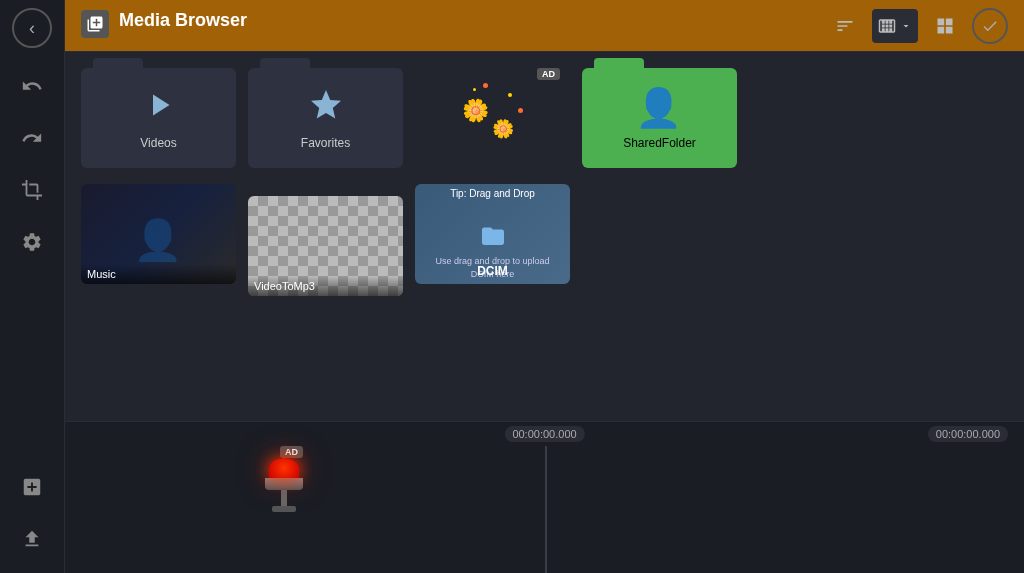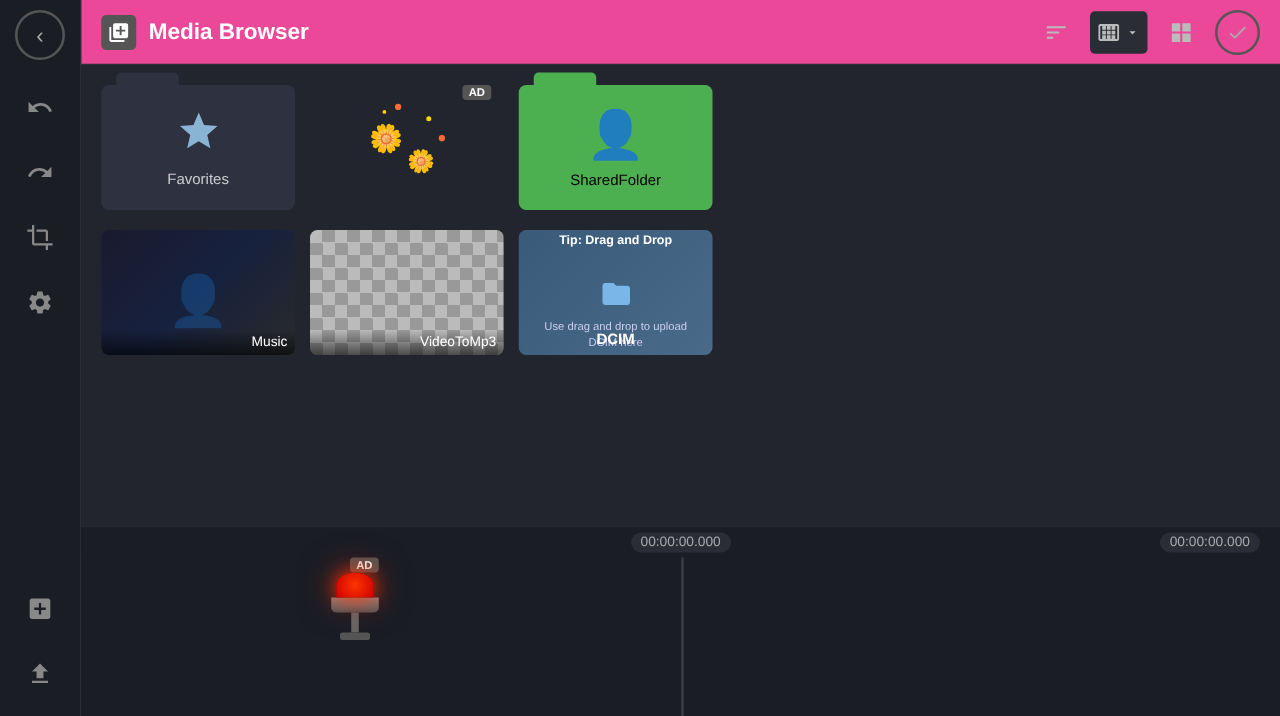--- a/index.html
+++ b/index.html
@@ -61,23 +61,22 @@
       flex: 1;
       display: flex;
       flex-direction: column;
       background: #22252e;
       overflow: hidden;
     }
 
     
     .header {
       display: flex;
-      align-items: center;
       padding: 10px 16px;
-      background: #ec4899;
+      background: #a16207;
       border-bottom: 1px solid #2a2d35;
       height: 52px;
     }
 
     .header-title-icon {
       width: 28px;
       height: 28px;
       background: #555;
       border-radius: 4px;
       display: flex;
@@ -234,21 +233,21 @@
     }
 
     .media-tile-label {
       position: relative;
       z-index: 1;
       color: #fff;
       font-size: 11px;
       padding: 4px 6px;
       width: 100%;
       background: linear-gradient(transparent, rgba(0,0,0,0.6));
-      text-align: right;
+      text-align: left;
     }
 
     
     .music-bg {
       background: linear-gradient(135deg, #1a1a2e 0%, #16213e 50%, #2a2a2a 100%);
     }
 
     
     .dcim-tile {
       width: 155px;
@@ -487,20 +486,28 @@
             <path d="M9 16.17L4.83 12l-1.42 1.41L9 19 21 7l-1.41-1.41z"></path>
           </svg>
       </div>
     </div>
   </div>
 
   <div class="browser-content">
     <div class="folders-grid">
 
 
+      <div class="folder-card">
+        <div class="folder-icon">
+          <svg viewBox="0 0 24 24" fill="#8ab4d4">
+              <path d="M8 5v14l11-7z"></path>
+            </svg>
+        </div>
+        <span class="folder-label">Videos</span>
+      </div>
 
       <div class="folder-card">
         <div class="folder-icon">
           <svg viewBox="0 0 24 24" fill="#8ab4d4">
               <path d="M12 17.27L18.18 21l-1.64-7.03L22 9.24l-7.19-.61L12 2 9.19 8.63 2 9.24l5.46 4.73L5.82 21z"></path>
             </svg>
         </div>
         <span class="folder-label">Favorites</span>
       </div>
 
@@ -529,27 +536,27 @@
     </div>
 
     <div class="folders-grid">
 
       <div class="media-tile" style="border-radius:6px; overflow:hidden;">
         <div class="media-tile-bg music-bg"></div>
         <div class="music-figure">👤</div>
         <div class="media-tile-label">Music</div>
       </div>
 
-      <div class="media-tile" style="border-radius:6px; overflow:hidden;">
+      <div class="media-tile" style="border-radius:6px; overflow:hidden;margin-top:12px;">
         <div class="media-tile-bg" style="background: repeating-conic-gradient(#999 0% 25%, #bbb 0% 50%) 0 0 / 20px 20px;"></div>
         <div class="media-tile-label">VideoToMp3</div>
       </div>
 
       <div class="dcim-tile">
-        <div style="color:#fff; font-size:10px; font-weight:bold; margin-bottom:24px;">Tip: Drag and Drop</div>
+        <div style="color:#fff; font-size:10px; font-weight:normal; margin-bottom:24px;">Tip: Drag and Drop</div>
         <div style="margin-bottom:6px;">
           <svg width="28" height="22" viewBox="0 0 24 20" fill="#7ab7e8">
               <path d="M10 4H4c-1.1 0-2 .9-2 2v12c0 1.1.9 2 2 2h16c1.1 0 2-.9 2-2V8c0-1.1-.9-2-2-2h-8l-2-2z"></path>
             </svg>
         </div>
         <div style="color:#cce; font-size:9px; text-align:center; padding:0 8px; line-height:1.4;">Use drag and drop to upload DCIM here</div>
         <div style="position:absolute; bottom:6px; left:50%; transform:translateX(-50%); color:#fff; font-size:12px; font-weight:bold;">DCIM</div>
       </div>
 
     </div>

